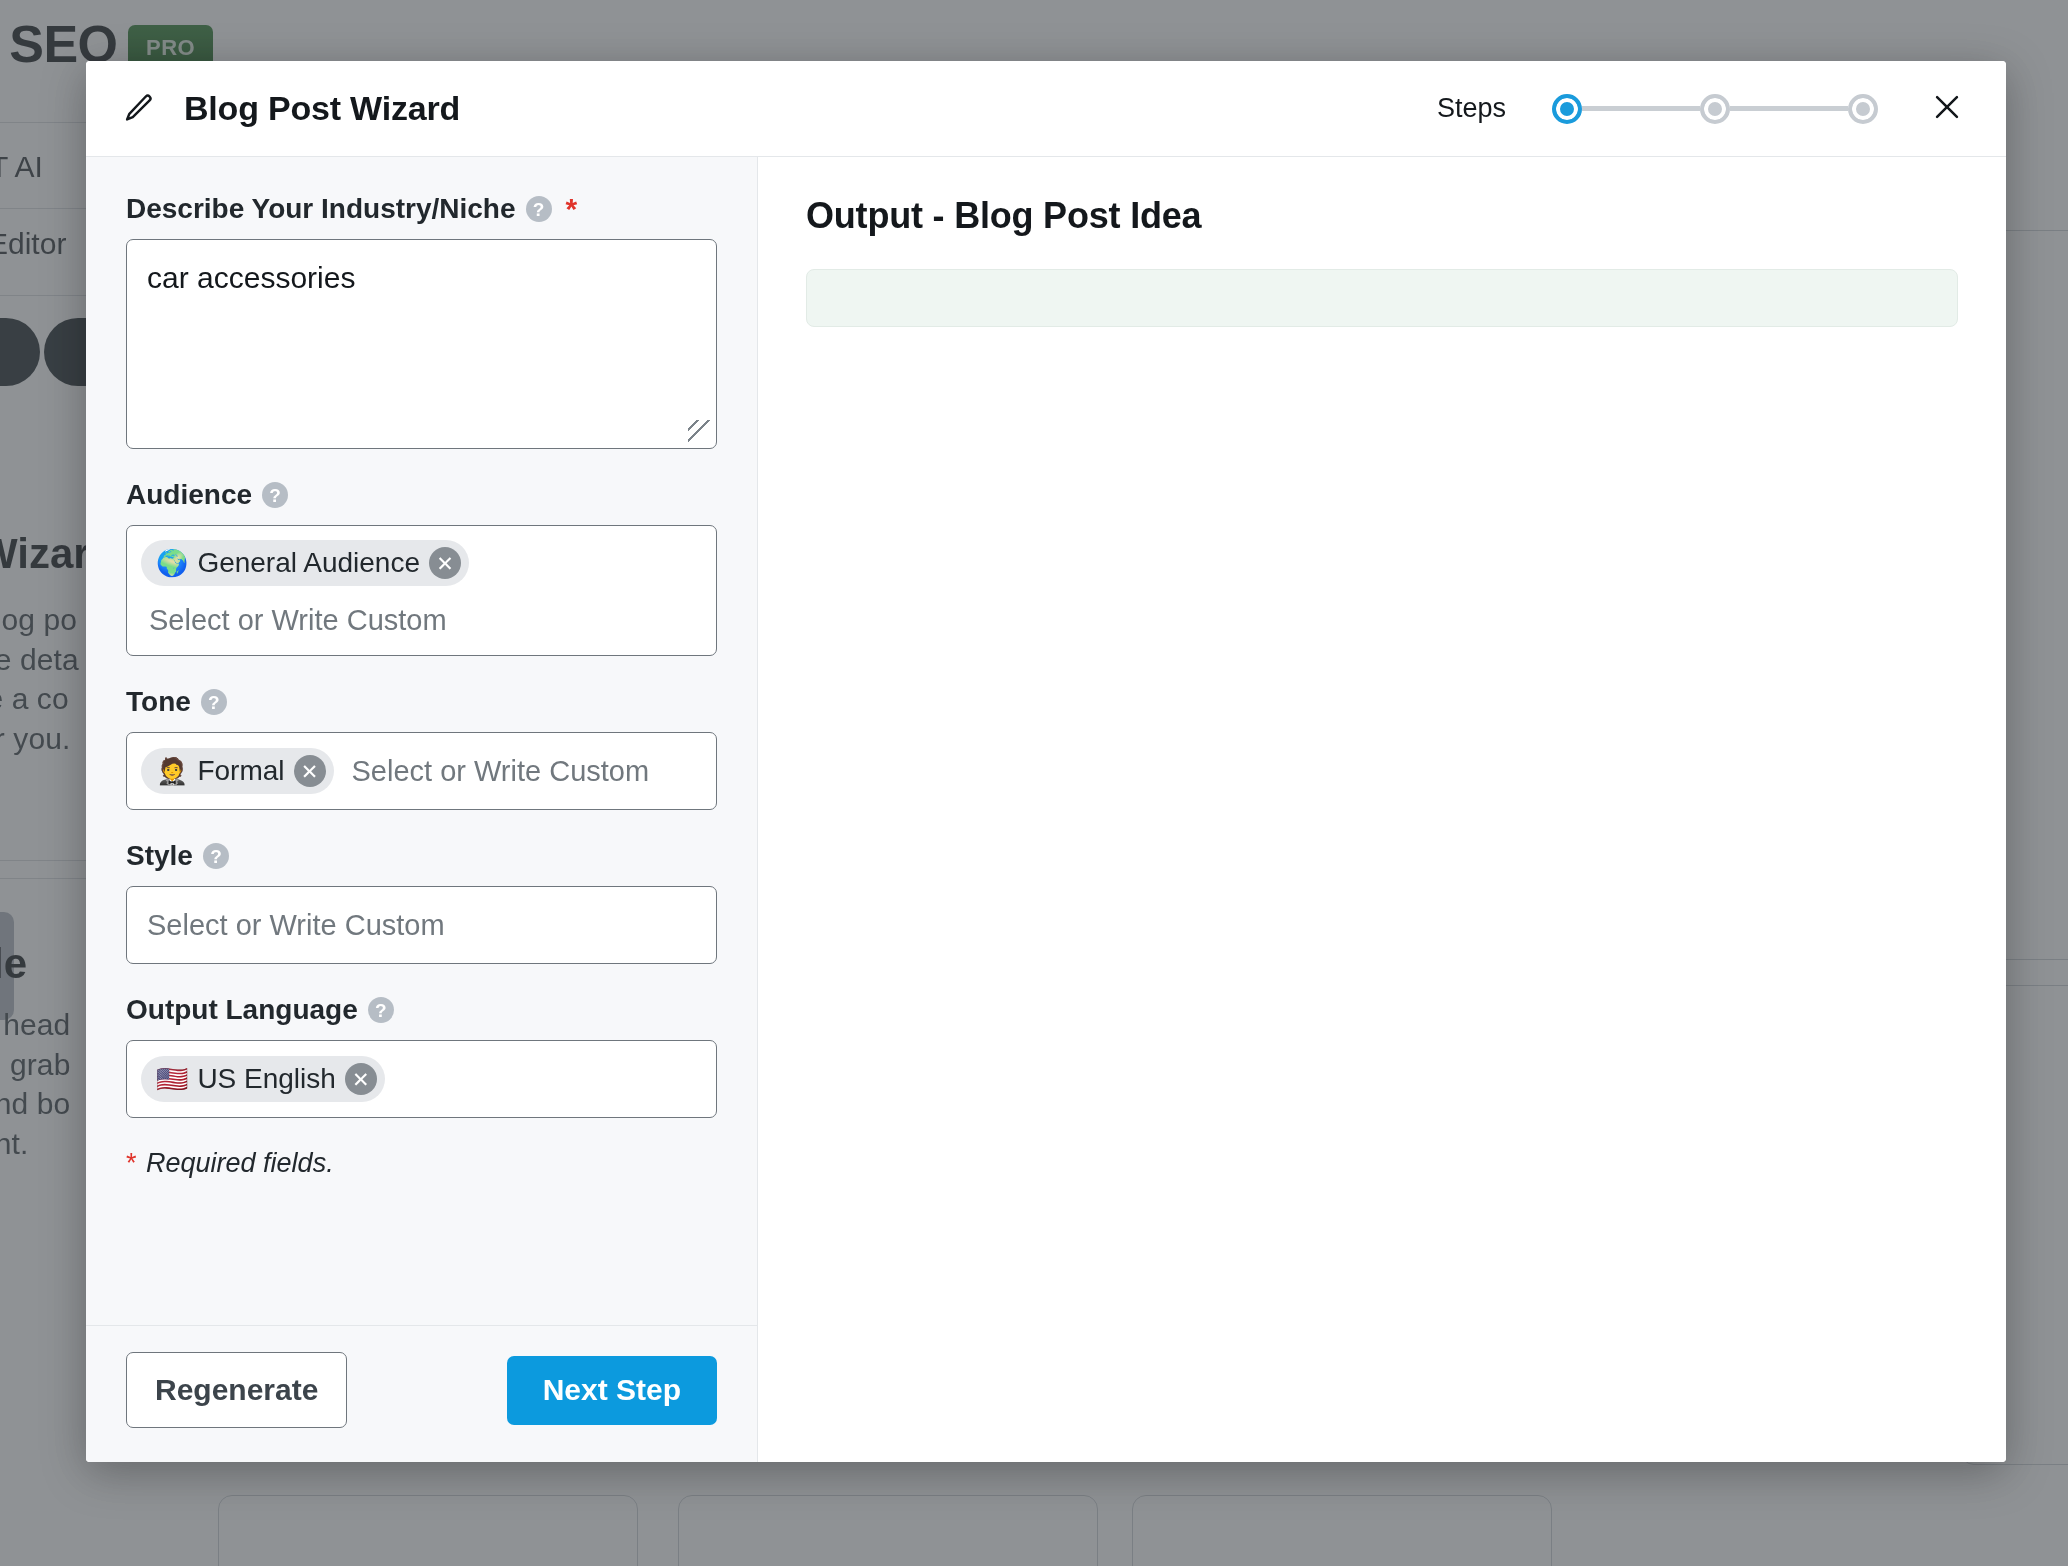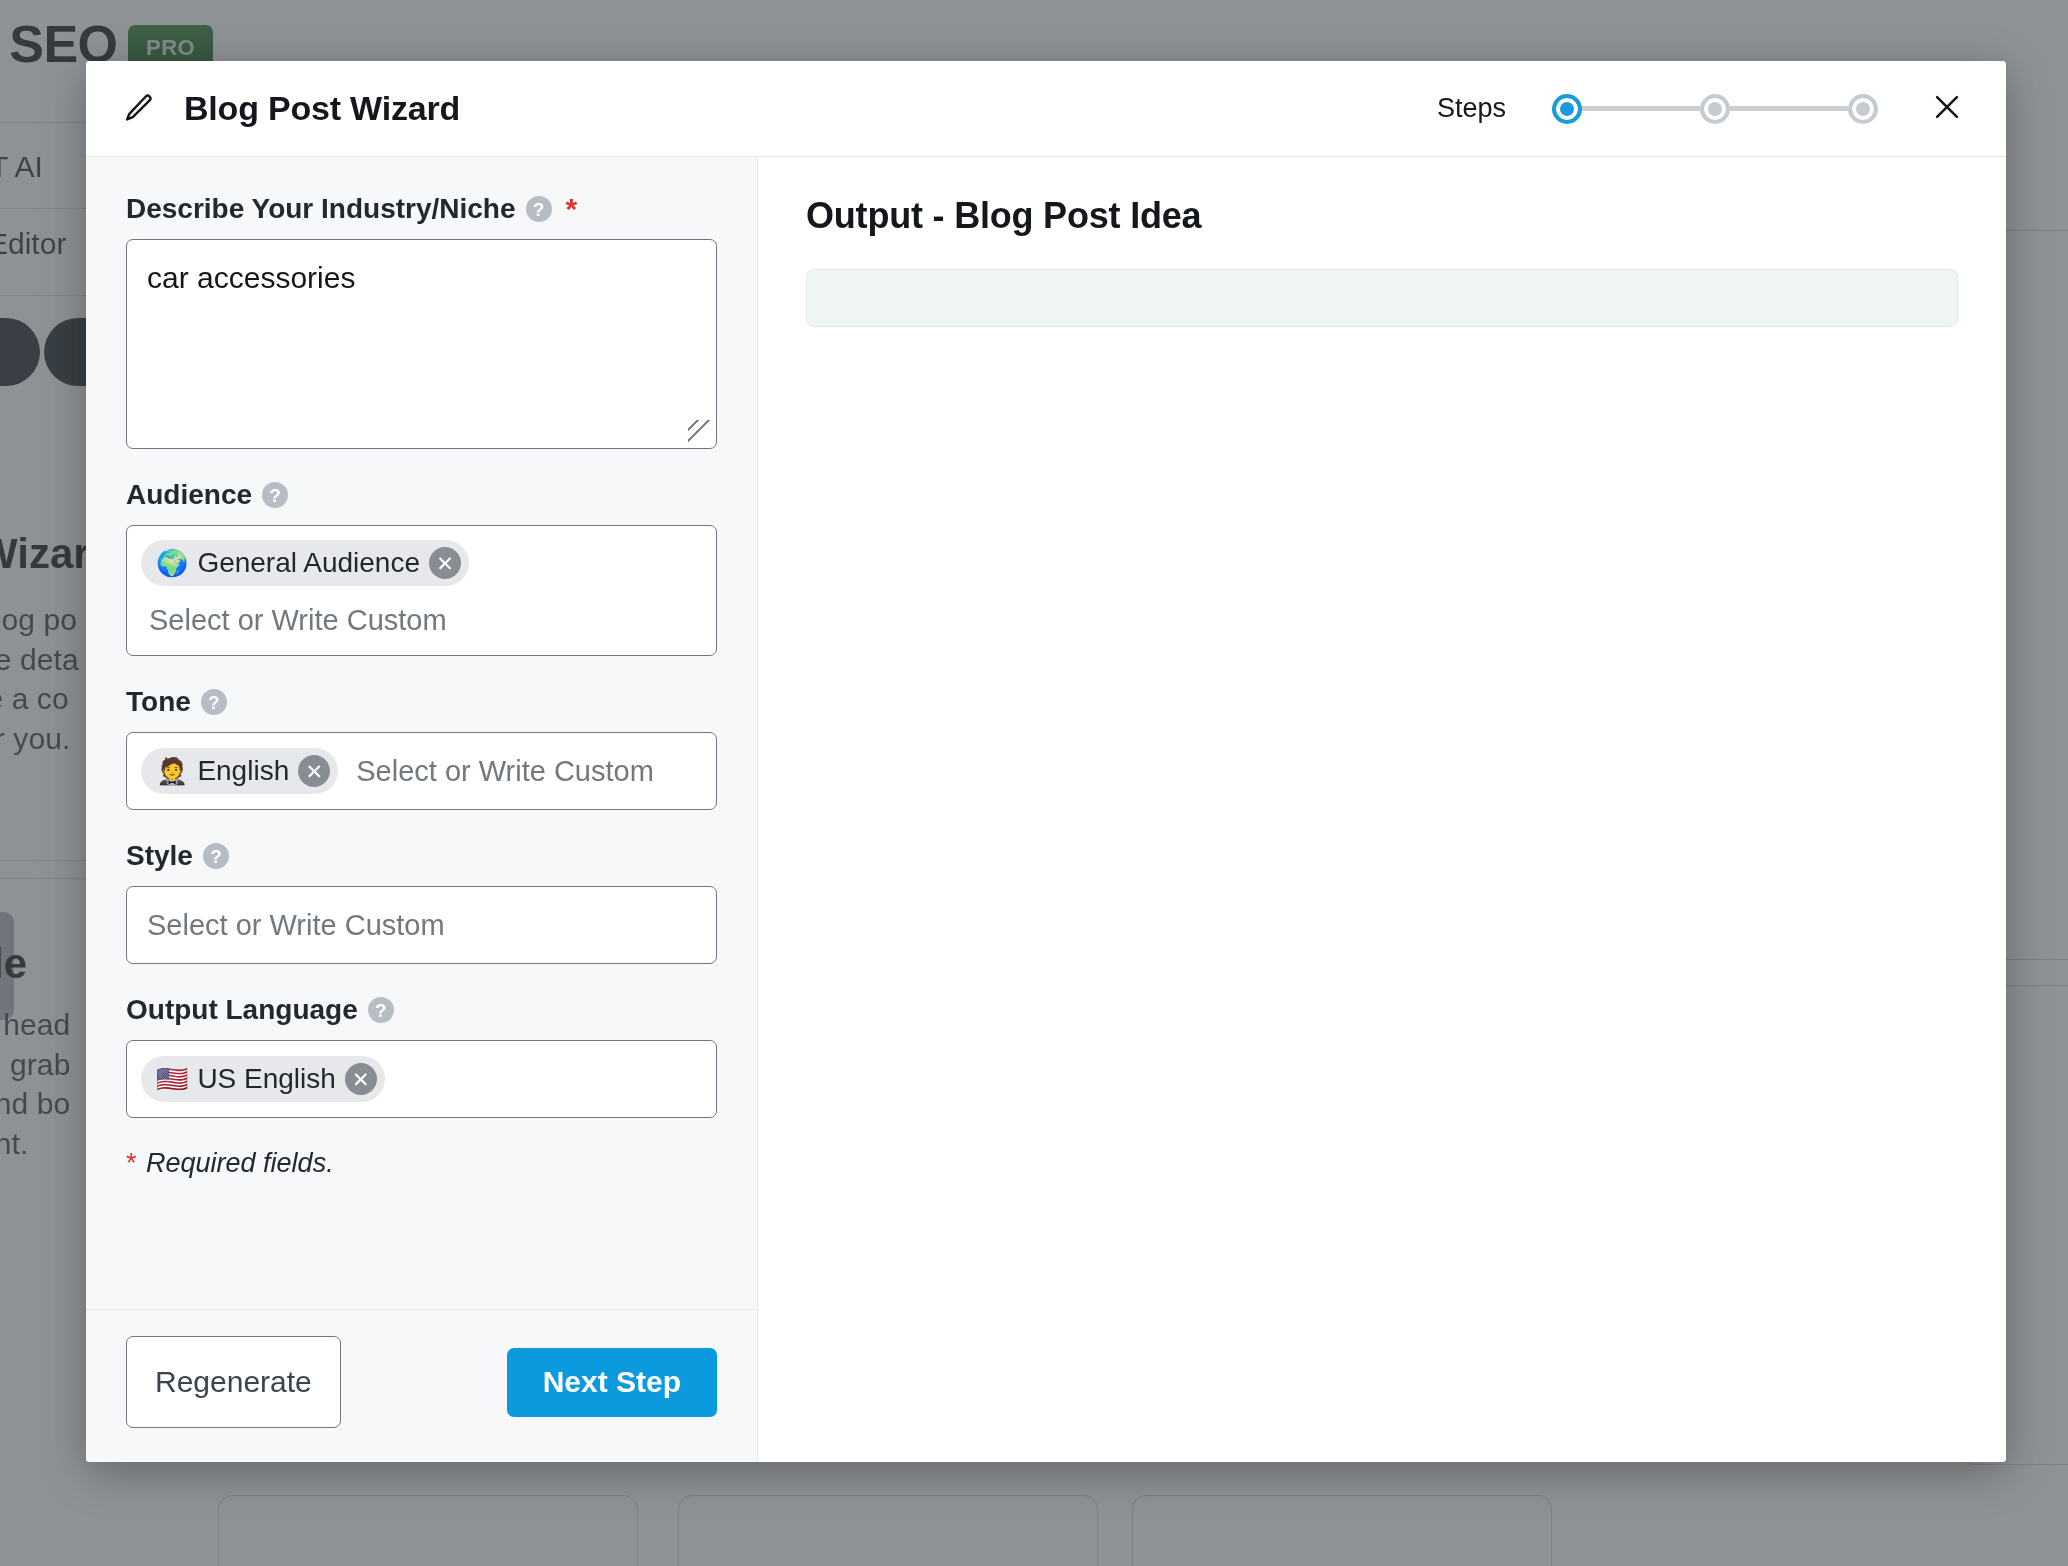--- a/index.html
+++ b/index.html
@@ -206,21 +206,21 @@
   }
   #required-note .req-star { font-size: 27px; font-style: normal; margin-left: 0; margin-right: 2px; }
 
   .btn {
     font-family: "Liberation Sans", sans-serif;
     cursor: pointer; border-radius: 7px;
   }
   #regenerate-button {
     background: #ffffff; border: 1px solid #6f767d;
     color: #3c444b; font-size: 30px;
-    padding: 12px 28px; height: 92px;
+    padding: 12px 28px; height: 76px; font-weight: bold;
   }
   #next-step-button {
     background: #0c9ade; border: 0; color: #ffffff;
     font-size: 30px; font-weight: 700;
     padding: 16px 36px; height: 69px;
   }
 
   
   #right-panel {
     flex: 1; background: #ffffff;
@@ -364,21 +364,21 @@
         </div>
 
         <div class="field">
           <div class="field-label">
             <span>Tone</span>
             <span class="help-icon">?</span>
           </div>
           <div class="control token-box">
             <span class="chip">
               <span class="chip-emoji">🤵</span>
-              <span>English</span>
+              <span>Formal</span>
               <button class="chip-remove">✕</button>
             </span>
             <span class="token-placeholder">Select or Write Custom</span>
           </div>
         </div>
 
         <div class="field">
           <div class="field-label">
             <span>Style</span>
             <span class="help-icon">?</span>

